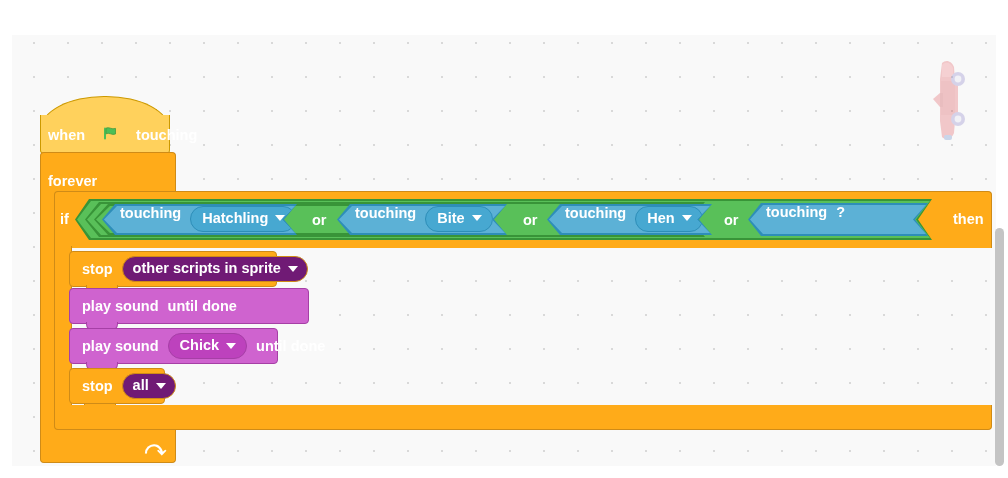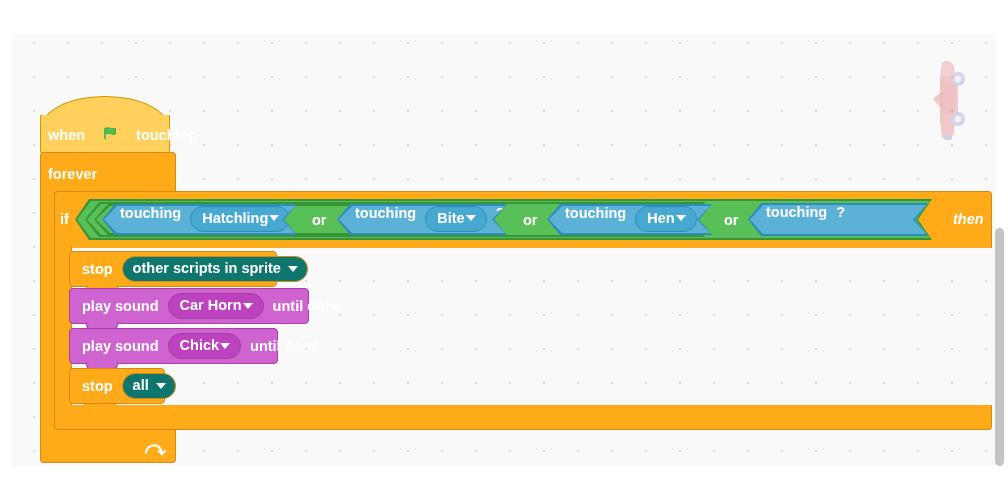--- a/index.html
+++ b/index.html
@@ -203,21 +203,20 @@
   }
   #if-label {
     position: absolute;
     left: 48px;
     top: 177px;
   }
   #then-label {
     position: absolute;
     left: 941px;
     top: 177px;
-    font-style: italic;
   }
 
   
   .hex {
     position: absolute;
     display: flex;
     align-items: center;
     justify-content: center;
   }
   .or-hex {
@@ -237,21 +236,21 @@
     padding: 0 16px;
     box-sizing: border-box;
   }
   .touch-hex-border {
     background: #2E8EB8;
     clip-path: polygon(13px 0, 100% 0, calc(100% - 13px) 50%, 100% 100%, 13px 100%, 0 50%);
   }
   .dropdown-pill {
     display: inline-flex;
     align-items: center;
-    gap: 1px;
+    gap: 7px;
     padding: 4px 10px 5px 11px;
     border-radius: 14px;
     box-sizing: border-box;
   }
   .arrow-down {
     width: 0; height: 0;
     border-left: 5px solid transparent;
     border-right: 5px solid transparent;
     border-top: 6px solid #ffffff;
     flex: none;
@@ -275,21 +274,21 @@
     height: 8px;
     border-radius: 0 0 7px 7px;
   }
   .field-outline {
     display: inline-flex;
     align-items: center;
     gap: 7px;
     padding: 4px 9px 5px 10px;
     border-radius: 14px;
     border: 1px solid #CF8B17;
-    background: #0f766e;
+    background: #701a75;
     box-sizing: border-box;
   }
   .flag-icon { flex: none; }
 </style>
 </head>
 <body>
 
 <div id="screen">
 
   <div id="workspace">
@@ -301,21 +300,21 @@
     <div class="hat-row">
       <span class="btxt">when</span>
       <svg class="flag-icon" width="17" height="17" viewBox="0 0 17 17">
         <rect x="2" y="2.5" width="2" height="12" rx="1" fill="#4CBF56"></rect>
         <path d="M4 3.2 C7 1.4 10 5.0 13.5 3.4 L13.5 9.0 C10 10.6 7 7.0 4 8.8 Z" fill="#4CBF56" stroke="#45993D" stroke-width="0.8"></path>
       </svg>
       <span class="btxt">touching</span>
     </div>
 
     <div id="forever-top"></div>
-    <div style="position:absolute; left:36px; top:132px;" class="btxt">forever</div>
+    <div style="position:absolute; left:36px; top:139px;" class="btxt">forever</div>
     <div id="forever-left"></div>
     <div id="forever-notch"></div>
     <div id="forever-bottom"></div>
     <div id="loop-arrow">⤺</div>
 
     <div id="if-top"></div>
     <div id="if-left"></div>
     <div id="if-inner-notch"></div>
     <div id="if-bottom"></div>
 
@@ -377,24 +376,20 @@
       <span class="btxt">stop</span>
       <span class="field-outline">
         <span class="btxt">other scripts in sprite</span>
         <span class="arrow-down"></span>
       </span>
       <span class="stack-notch" style="background:#FFAB19; border-left:1px solid #CF8B17; border-right:1px solid #CF8B17; border-bottom:1px solid #CF8B17;"></span>
     </div>
 
     <div class="stack snd" style="left:57px; top:253px; width:240px;">
       <span class="btxt">play sound</span>
-      <span class="dropdown-pill snd-field">
-        <span class="btxt">Car Horn</span>
-        <span class="arrow-down"></span>
-      </span>
       <span class="btxt">until done</span>
       <span class="stack-notch" style="background:#CF63CF; border-left:1px solid #A63FA6; border-right:1px solid #A63FA6; border-bottom:1px solid #A63FA6;"></span>
     </div>
 
     <div class="stack snd" style="left:57px; top:293px; width:209px;">
       <span class="btxt">play sound</span>
       <span class="dropdown-pill snd-field">
         <span class="btxt">Chick</span>
         <span class="arrow-down"></span>
       </span>

